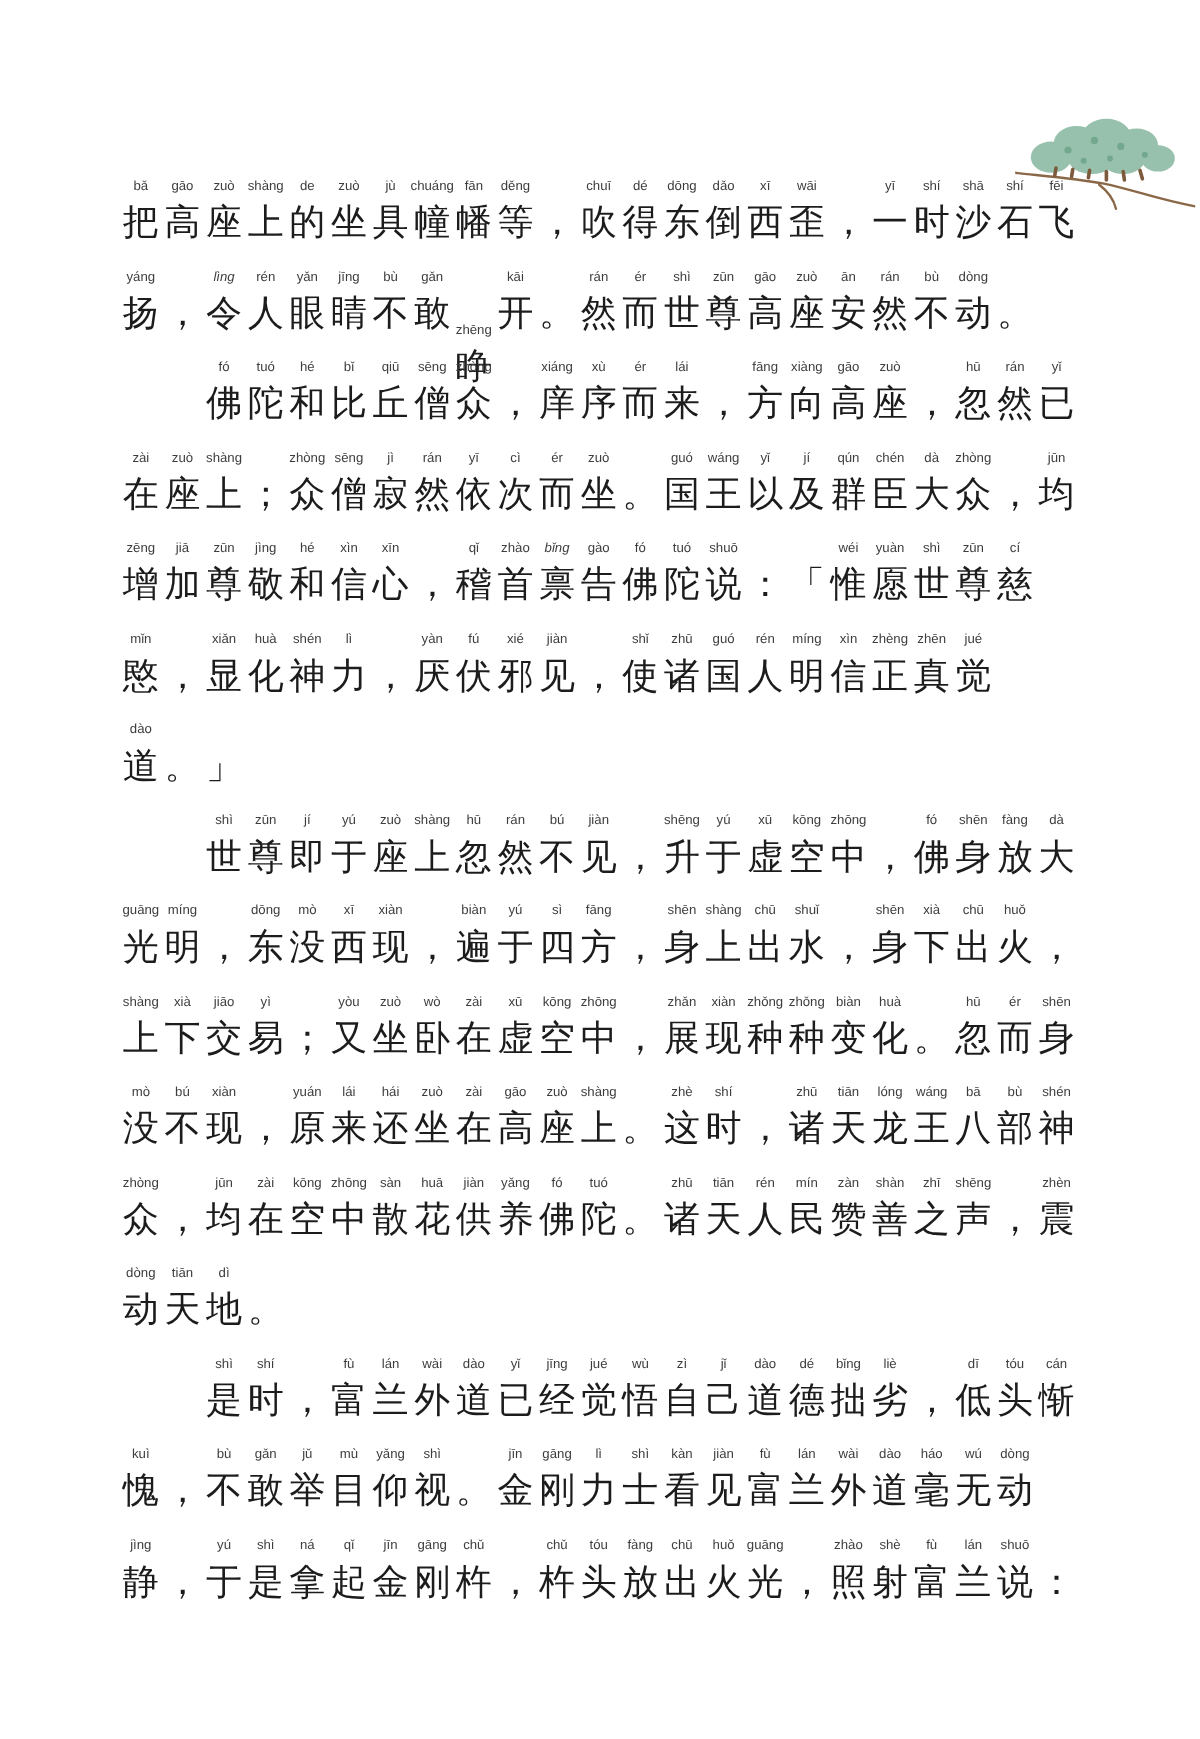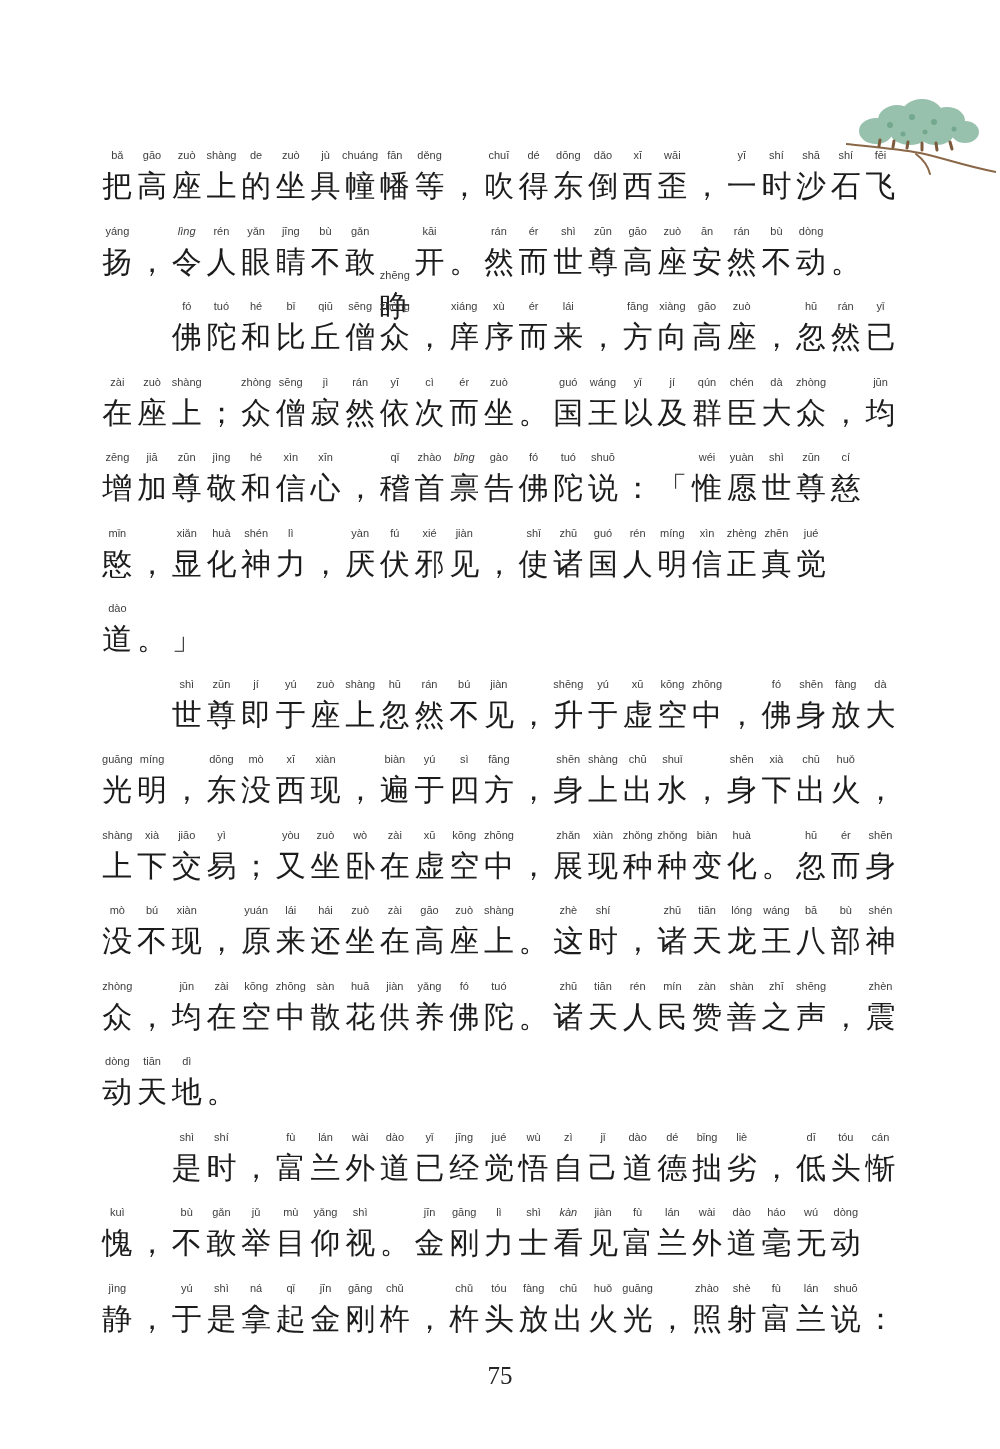--- a/index.html
+++ b/index.html
@@ -1235,21 +1235,21 @@
         </span>
         <span class="cell">
           <span class="py" style="color: rgb(61, 61, 61);">lì</span>
           <span class="hz" style="color: rgb(28, 28, 28);">力</span>
         </span>
         <span class="cell">
           <span class="py" style="color: rgb(61, 61, 61);">shì</span>
           <span class="hz" style="color: rgb(28, 28, 28);">士</span>
         </span>
         <span class="cell">
-          <span class="py" style="color: rgb(61, 61, 61); font-style: italic;">kàn</span>
+          <span class="py" style="color: rgb(61, 61, 61);">kàn</span>
           <span class="hz" style="color: rgb(28, 28, 28);">看</span>
         </span>
         <span class="cell">
           <span class="py" style="color: rgb(61, 61, 61);">jiàn</span>
           <span class="hz" style="color: rgb(28, 28, 28);">见</span>
         </span>
         <span class="cell">
           <span class="py" style="color: rgb(61, 61, 61);">fù</span>
           <span class="hz" style="color: rgb(28, 28, 28);">富</span>
         </span>
@@ -1367,15 +1367,14 @@
           <span class="py" style="color: rgb(61, 61, 61);">shuō</span>
           <span class="hz" style="color: rgb(28, 28, 28);">说</span>
         </span>
         <span class="cell">
           <span class="py" style="color: rgb(61, 61, 61);"></span>
           <span class="hz" style="color: rgb(28, 28, 28);">：</span>
         </span>
       </div>
     </div>
 
-  <div class="page-number">75</div>
 
 </div>
 
 </body></html>

